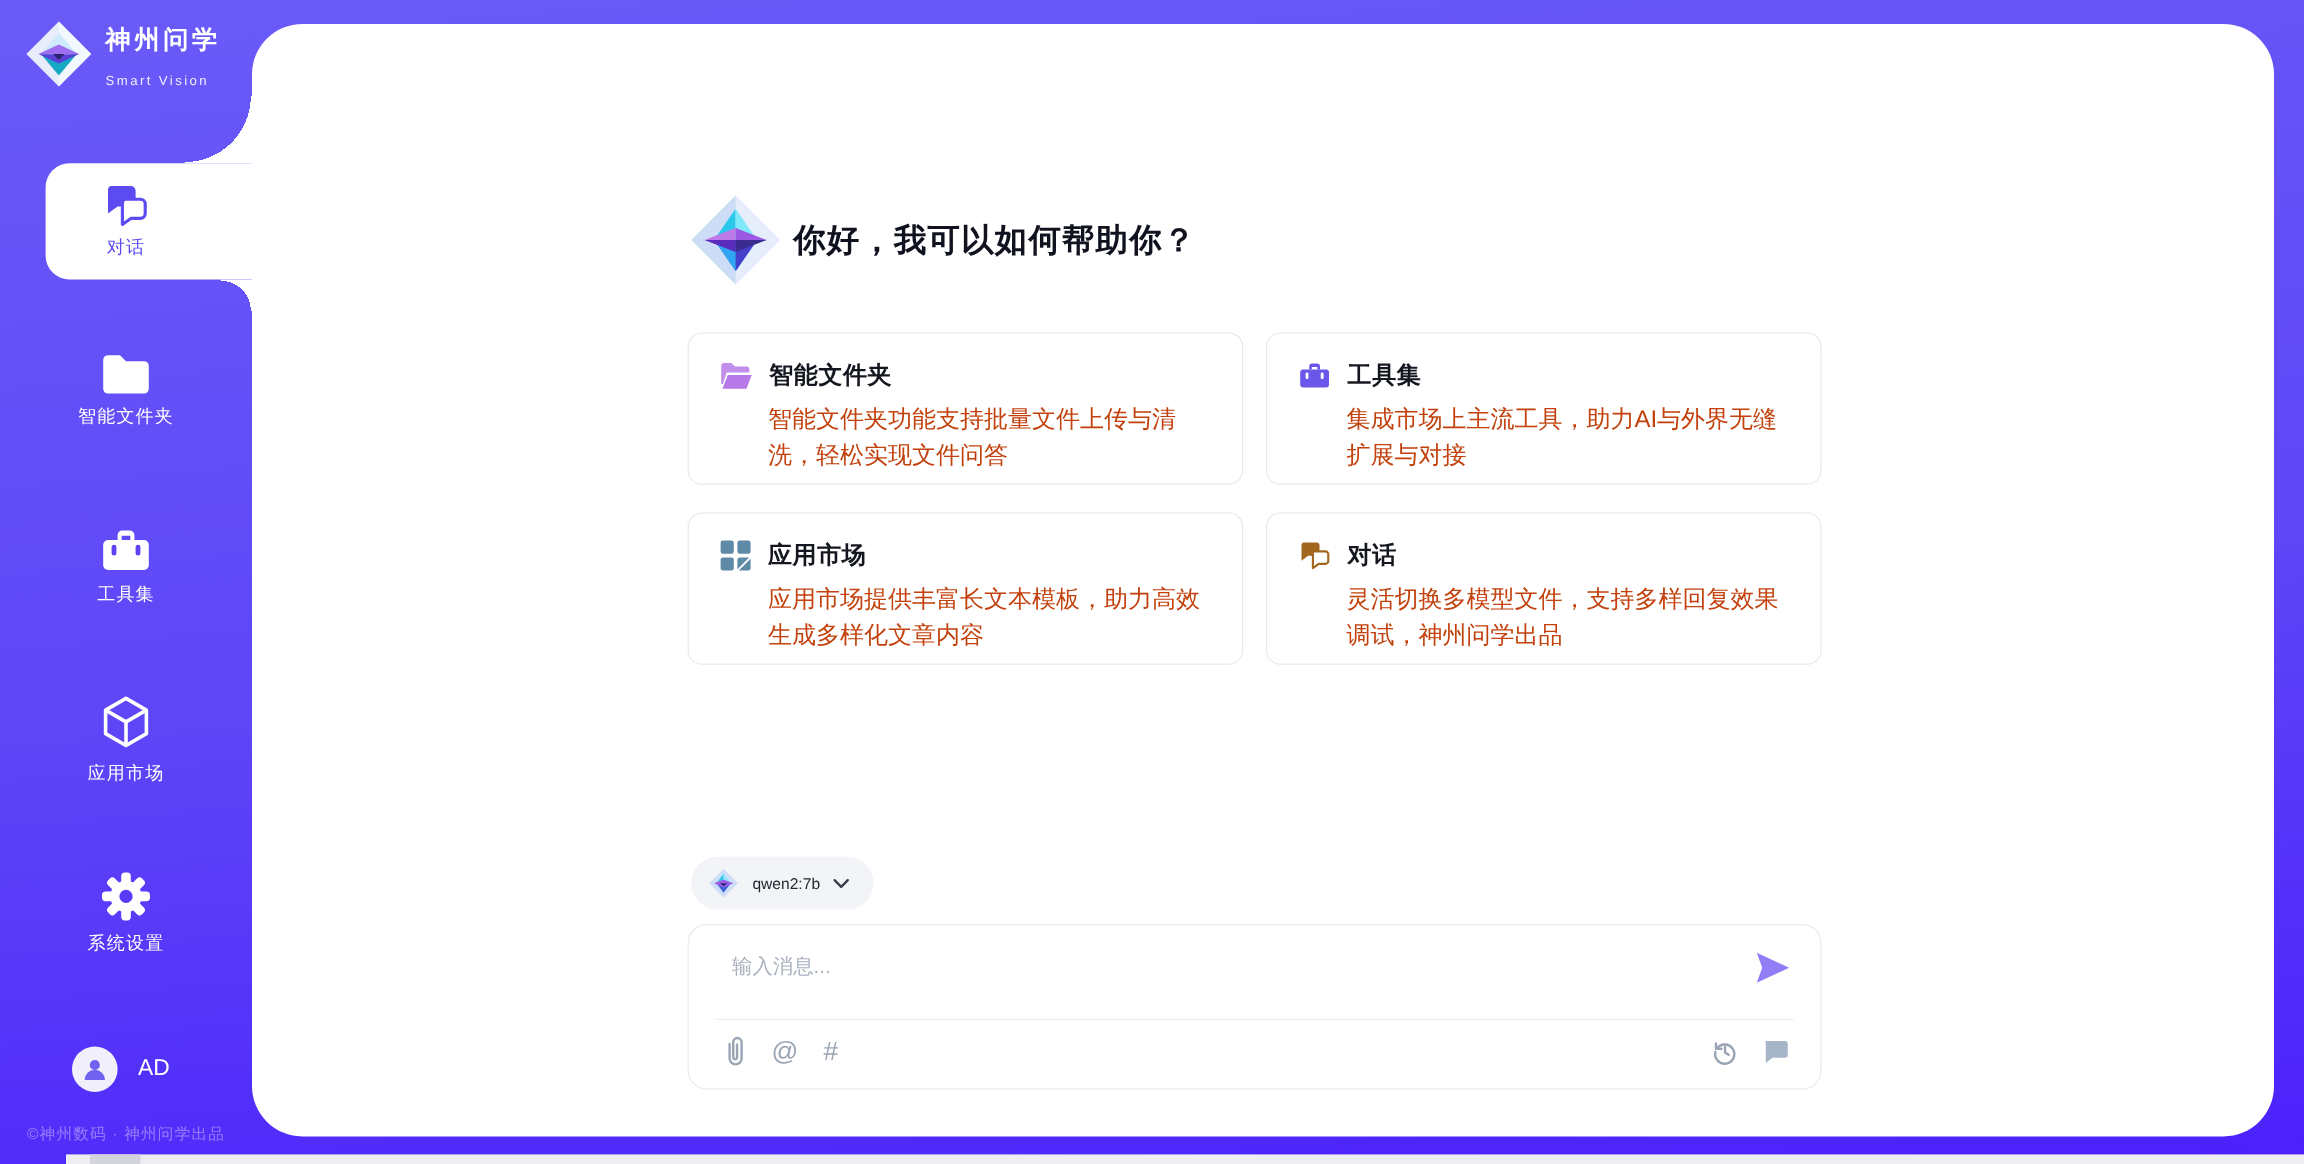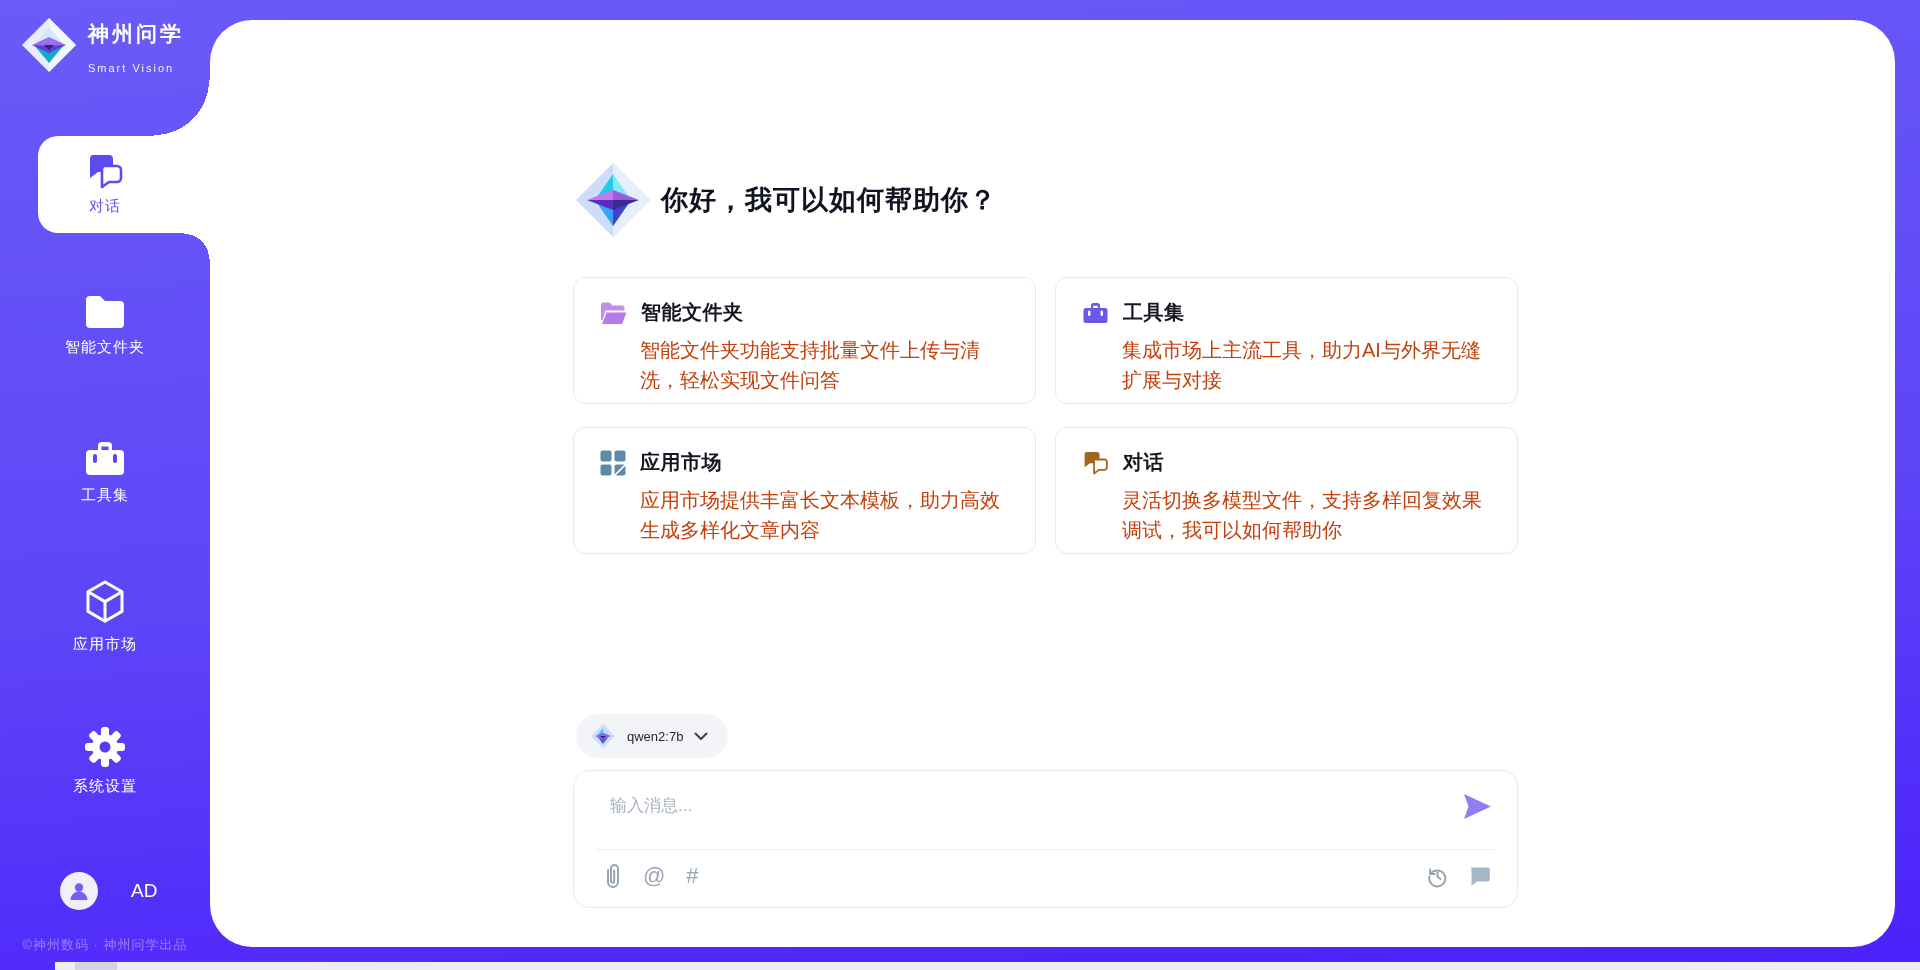--- a/index.html
+++ b/index.html
@@ -20,21 +20,21 @@
   .brand-name{color:#fff;font-size:21px;font-weight:bold;letter-spacing:3px;line-height:1.1;}
   .brand-sub{color:#eef0ff;font-size:11px;letter-spacing:2px;margin-top:17px;}
   .nav-item{position:absolute;left:0;width:210px;display:flex;flex-direction:column;align-items:center;gap:7px;color:#fff;cursor:pointer;}
   .nav-item .nav-label{font-size:15px;letter-spacing:1px;}
   .nav-item.active{color:var(--accent,#5b4bf0);}
   .nav-chat{top:150px;}
   .nav-folder{top:293px;}
   .nav-tools{top:437px;}
   .nav-market{top:578px;}
   .nav-settings{top:724px;}
-  .user-row{position:absolute;left:60px;top:872px;display:flex;align-items:center;gap:33px;cursor:pointer;}
+  .user-row{position:absolute;left:60px;top:872px;display:flex;align-items:center;gap:17px;cursor:pointer;}
   .avatar{width:38px;height:38px;border-radius:50%;background:#f2effc;display:flex;align-items:center;justify-content:center;}
   .user-name{color:#fff;font-size:19px;}
   .side-footer{position:absolute;left:0;top:936px;width:210px;text-align:center;font-size:13px;color:rgba(255,255,255,.38);letter-spacing:1px;}
   
   .scroll-strip{position:absolute;left:55px;right:0;bottom:0;height:8px;background:#ededf2;}
   .scroll-thumb{position:absolute;left:20px;top:0;width:42px;height:8px;background:#d4d4dd;}
   
   .greeting{position:absolute;left:363px;top:140px;display:flex;align-items:center;gap:8px;}
   .greeting h1{margin:0;font-size:27px;font-weight:bold;color:#10131f;letter-spacing:1px;}
   
@@ -209,21 +209,21 @@
     </div>
 
     <div class="card card-4">
       <div class="card-head">
         <svg class="ci" width="27" height="25" viewBox="0 0 27 25">
           <path d="M4 2h11a2.6 2.6 0 0 1 2.6 2.6v6a2.6 2.6 0 0 1-2.6 2.6H8l-5.4 4V4.6A2.6 2.6 0 0 1 4 2z" fill="currentColor"></path>
           <path d="M12.5 9.5h10a2.4 2.4 0 0 1 2.4 2.4v5.6a2.4 2.4 0 0 1-2.4 2.4h-5.6l-4.8 3.6V11.9a2.4 2.4 0 0 1 .4-2.4z" fill="#fff" stroke="currentColor" stroke-width="1.8" stroke-linejoin="round"></path>
         </svg>
         <span class="card-title">对话</span>
       </div>
-      <p class="card-desc">灵活切换多模型文件，支持多样回复效果调试，我可以如何帮助你</p>
+      <p class="card-desc">灵活切换多模型文件，支持多样回复效果调试，神州问学出品</p>
     </div>
 
     <div class="model-pill">
       <svg width="26" height="26" viewBox="0 0 26 26">
         <polygon points="13,1 25,13 13,25 1,13" fill="#cfdef8"></polygon>
         <polygon points="13,5 13,13 7,13" fill="#35c9ec"></polygon>
         <polygon points="13,5 19,13 13,13" fill="#8feafb"></polygon>
         <polygon points="7,13 19,13 13,21" fill="#3f63d8"></polygon>
         <polygon points="5,13 13,10 21,13 13,16.5" fill="#9a5ee6"></polygon>
         <polygon points="10,13 16,13 13,15.5" fill="#33246f"></polygon>

